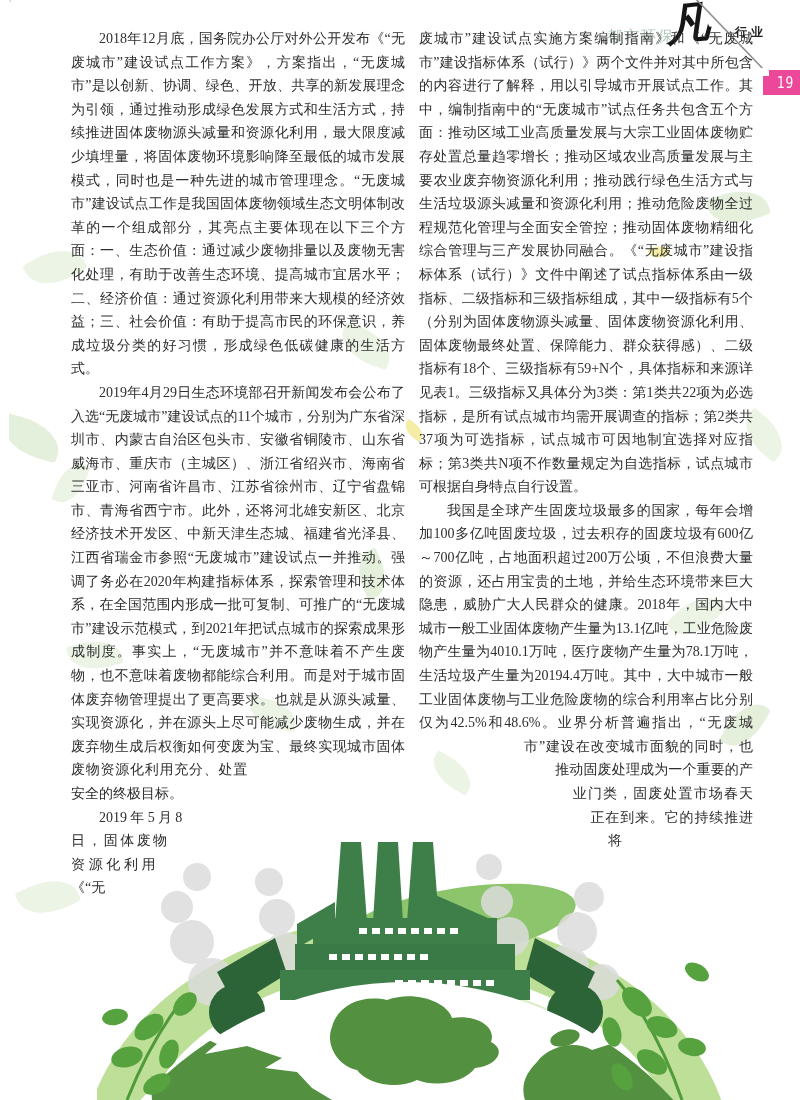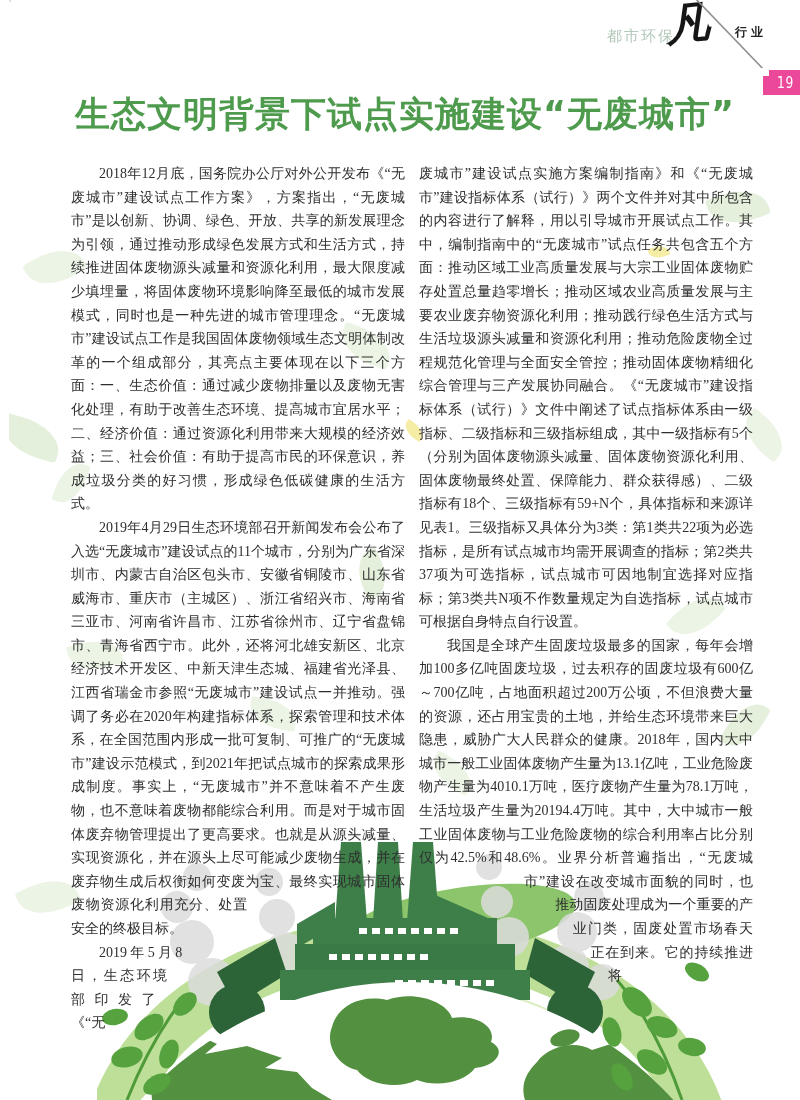--- a/index.html
+++ b/index.html
@@ -130,27 +130,26 @@
   <div class="brand-mark">凡</div>
   <svg class="hdr-line" width="200" height="100">
     <line x1="84" y1="-4" x2="157" y2="72" stroke="#8f8f8f" stroke-width="1.6"></line>
   </svg>
   <div class="section-label">行业</div>
   <div class="page-tab">
     <div class="notch"></div>
     <span>19</span>
   </div>
 
-  <h1 class="title">生态文明背景下试点实施建设“无废城市”</h1>
 
   <div class="columns">
     <div class="col">
       <p class="indent">2018年12月底，国务院办公厅对外公开发布《“无废城市”建设试点工作方案》，方案指出，“无废城市”是以创新、协调、绿色、开放、共享的新发展理念为引领，通过推动形成绿色发展方式和生活方式，持续推进固体废物源头减量和资源化利用，最大限度减少填埋量，将固体废物环境影响降至最低的城市发展模式，同时也是一种先进的城市管理理念。“无废城市”建设试点工作是我国固体废物领域生态文明体制改革的一个组成部分，其亮点主要体现在以下三个方面：一、生态价值：通过减少废物排量以及废物无害化处理，有助于改善生态环境、提高城市宜居水平；二、经济价值：通过资源化利用带来大规模的经济效益；三、社会价值：有助于提高市民的环保意识，养成垃圾分类的好习惯，形成绿色低碳健康的生活方式。</p>
       <p class="indent"><span>2019年4月29日生态环境部召开新闻发布会公布了入选“无废城市”建设试点的11个城市，分别为广东省深圳市、内蒙古自治区包头市、安徽省铜陵市、山东省威海市、重庆市（主城区）、浙江省绍兴市、海南省三亚市、河南省许昌市、江苏省徐州市、辽宁省盘锦市、青海省西宁市。此外，还将河北雄安新区、北京经济技术开发区、中新天津生态城、福建省光泽县、江西省瑞金市参照“无废城市”建设试点一并推动。强调了务必在2020年构建指标体系，探索管理和技术体系，在全国范围内形成一批可复制、可推广的“无废城市”建设示范模式，到2021年把试点城市的探索成果形成制度。事实上，“无废城市”并不意味着不产生废物，也不意味着废物都能综合利用。而是对于城市固体废弃物管理提出了更高要求。也就是从源头减量、实现资源化，并在源头上尽可能减少废物生成，并在废弃物生</span><span class="spacer-left"></span><span>成后权衡如何变废为宝、最终实现城市固体废物资源化利用充分、处置安全的终极目标。</span></p>
-      <p class="indent">2019年5月8日，生态环境部印发了《“无</p>
+      <p class="indent">2019年5月8日，固体废物资源化利用《“无</p>
     </div>
     <div class="col">
       <p>废城市”建设试点实施方案编制指南》和《“无废城市”建设指标体系（试行）》两个文件并对其中所包含的内容进行了解释，用以引导城市开展试点工作。其中，编制指南中的“无废城市”试点任务共包含五个方面：推动区域工业高质量发展与大宗工业固体废物贮存处置总量趋零增长；推动区域农业高质量发展与主要农业废弃物资源化利用；推动践行绿色生活方式与生活垃圾源头减量和资源化利用；推动危险废物全过程规范化管理与全面安全管控；推动固体废物精细化综合管理与三产发展协同融合。《“无废城市”建设指标体系（试行）》文件中阐述了试点指标体系由一级指标、二级指标和三级指标组成，其中一级指标有5个（分别为固体废物源头减量、固体废物资源化利用、固体废物最终处置、保障能力、群众获得感）、二级指标有18个、三级指标有59+N个，具体指标和来源详见表1。三级指标又具体分为3类：第1类共22项为必选指标，是所有试点城市均需开展调查的指标；第2类共37项为可选指标，试点城市可因地制宜选择对应指标；第3类共N项不作数量规定为自选指标，试点城市可根据自身特点自行设置。</p>
       <p class="indent"><span>我国是全球产生固废垃圾最多的国家，每年会增加100多亿吨固废垃圾，过去积存的固废垃圾有600亿～700亿吨，占地面积超过200万公顷，不但浪费大量的资源，还占用宝贵的土地，并给生态环境带来巨大隐患，威胁广大人民群众的健康。2018年，国内大中城市一般工业固体废物产生量为13.1亿吨，工业危险废物产生量为4010.1万吨，医疗废物产生量为78.1万吨，生活垃圾产生量为20194.4万吨。其中，大中城市一般工业固体废物与工业危险废物的综合利用率占比分别仅为42.5%和</span><span class="spacer-right"></span><span>48.6%。业界分析普遍指出，“无废城市”建设在改变城市面貌的同时，也推动固废处理成为一个重要的产业门类，固废处置市场春天正在到来。它的持续推进将</span></p>
     </div>
   </div>
 
   <svg class="illus" viewBox="0 0 630 278" width="630" height="278">
     <defs>
       <clipPath id="globeClip">

